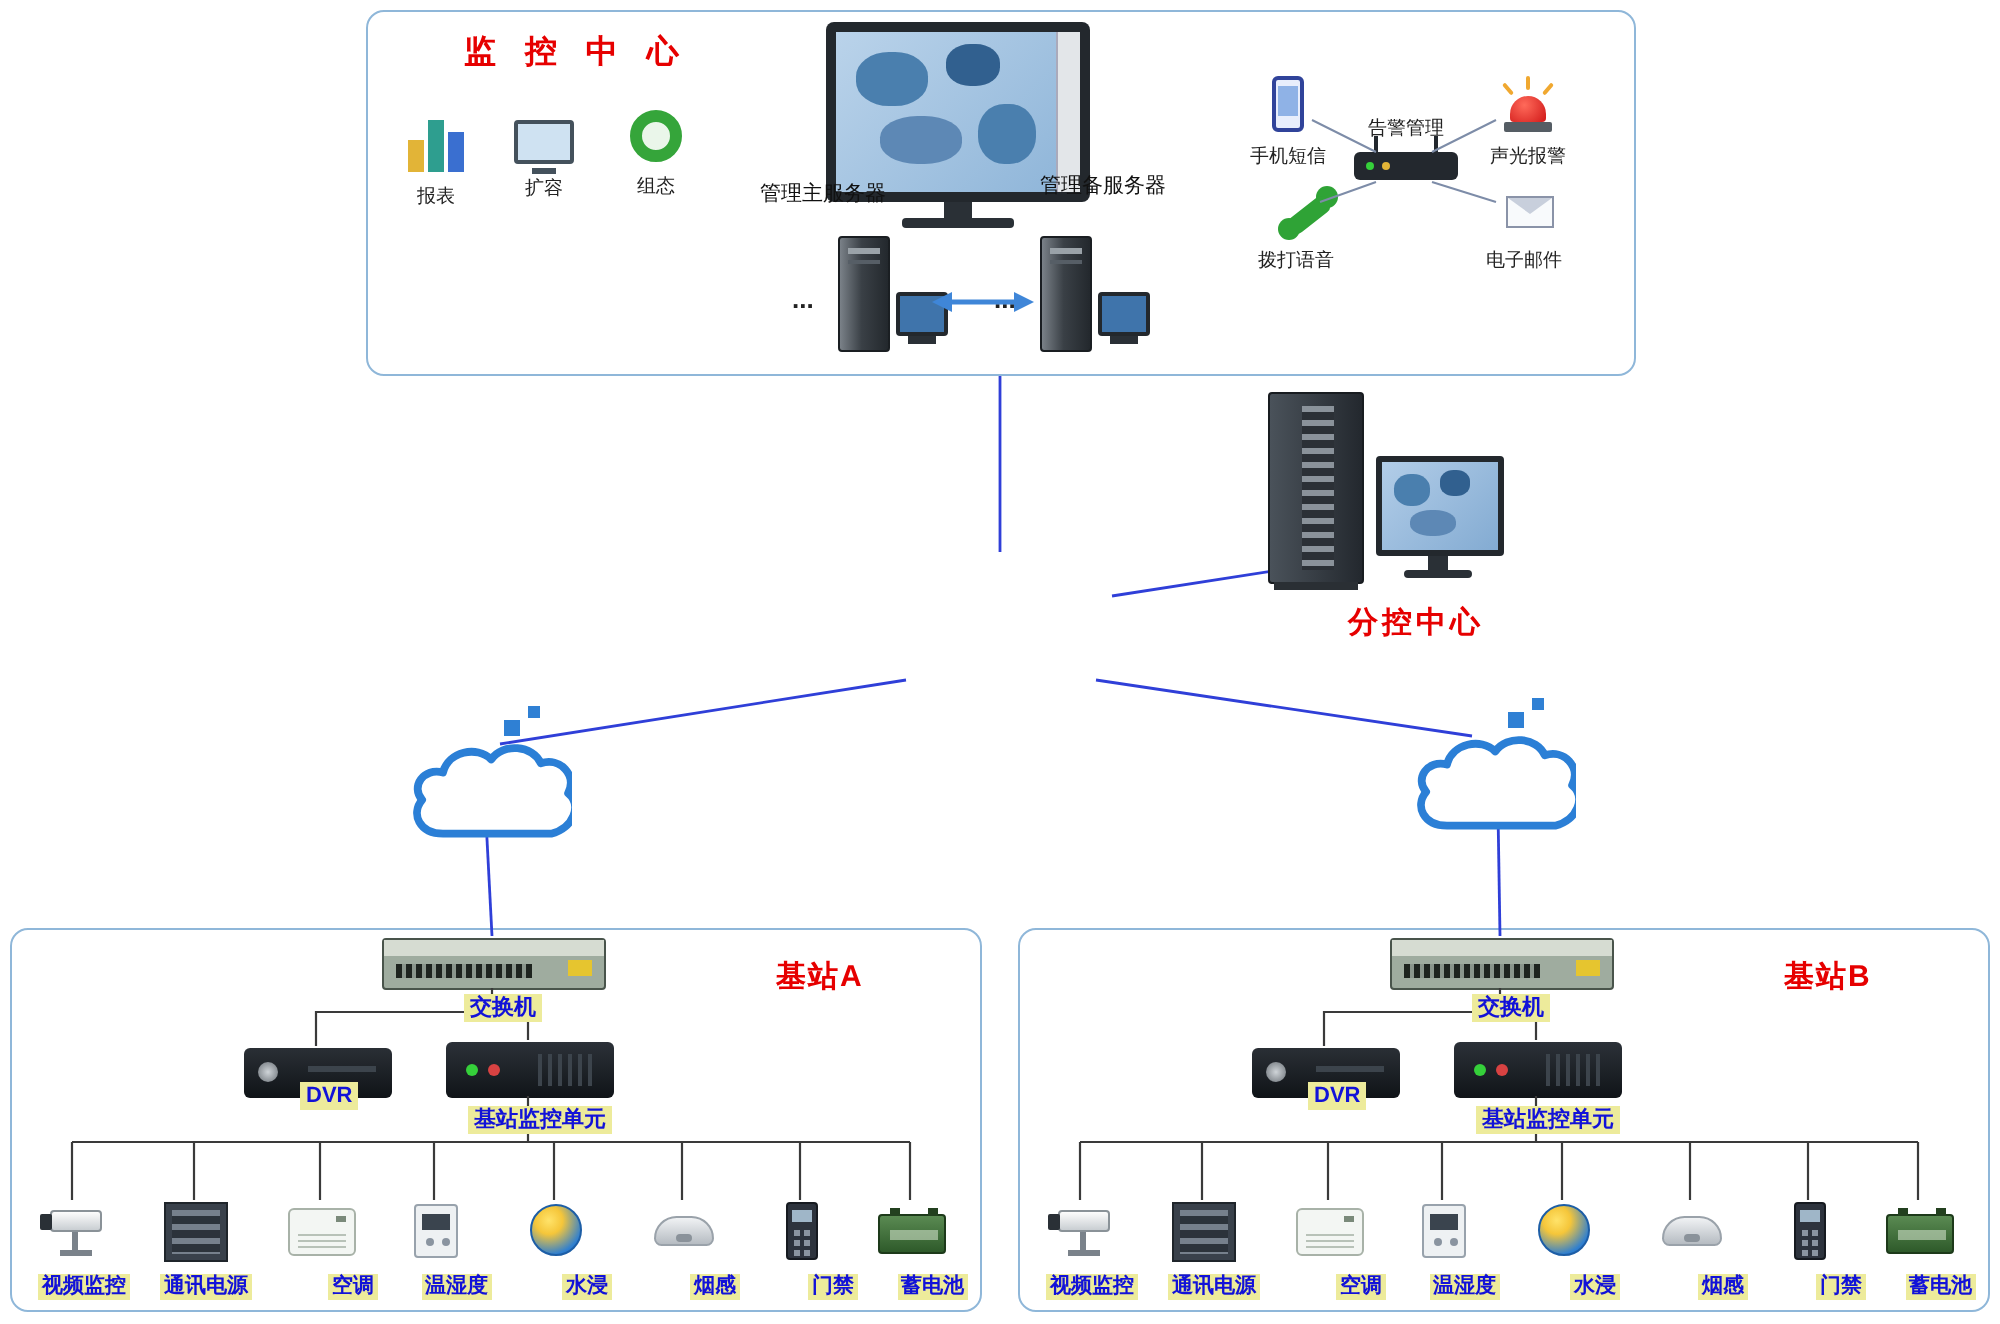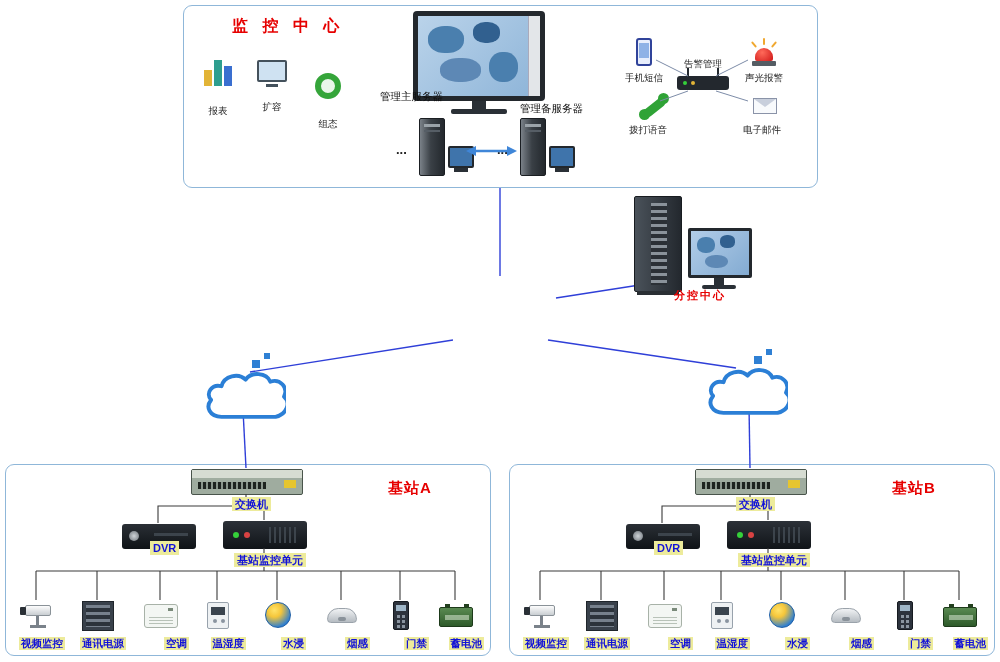--- a/index.html
+++ b/index.html
@@ -19,42 +19,42 @@
   .panel{position:absolute;background:#fff;border:1px solid #8fb7d9;border-radius:9px}
   .mc{left:183px;top:5px;width:635px;height:183px}
   .station{left:5px;top:464px;width:486px;height:192px}
   #stationB{left:509px}
 
   .red-title{position:absolute;color:#e60000;font-weight:bold;font-size:16px;letter-spacing:5px;white-space:nowrap}
   .mc-title{left:48px;top:10px}
 
   
   .tool{position:absolute;width:44px;text-align:center}
-  .tool-1{left:12px;top:48px}.tool-2{left:66px;top:50px}.tool-3{left:122px;top:64px}
-  .tool-label{display:block;margin-top:19px;font-size:9.5px;color:#222}
+  .tool-1{left:12px;top:48px}.tool-2{left:66px;top:50px}.tool-3{left:122px;top:46px}
+  .tool-label{display:block;margin-top:6px;font-size:9.5px;color:#222}
   .ico-chart{display:flex;align-items:flex-end;justify-content:center;gap:2px;height:32px}
   .ico-chart i{width:8px;display:block}
   .ico-chart .b1{height:16px;background:#e2b437}
   .ico-chart .b2{height:26px;background:#2e9e8f}
   .ico-chart .b3{height:20px;background:#3a6fd0}
   .ico-screen{width:30px;height:22px;margin:4px auto 0;background:#cfe2f2;border:2px solid #44515c;border-radius:2px;position:relative}
   .ico-screen::after{content:"";position:absolute;left:7px;right:7px;bottom:-7px;height:3px;background:#44515c}
   .ico-ring{width:26px;height:26px;margin:3px auto 0;border-radius:50%;border:6px solid #35a53a;background:#eaf6ea}
 
   
   .bigmon{position:absolute;left:229px;top:5px;width:132px}
   .bigmon .frame{width:132px;height:90px;background:#23282d;border-radius:4px;padding:5px}
   .bigmon .scr{position:relative;width:100%;height:100%;background:linear-gradient(135deg,#bad3ea,#8db4d8);overflow:hidden}
   .bigmon .scr i{position:absolute;display:block;background:#4a7fae;border-radius:45%}
   .bigmon .scr .side{position:absolute;right:0;top:0;bottom:0;width:12px;background:#e3e6e9;border-left:1px solid #aab;border-radius:0}
   .bigmon .neck{width:14px;height:8px;background:#2a3036;margin:0 auto}
   .bigmon .base{width:56px;height:5px;background:#2a3036;margin:0 auto;border-radius:2px}
 
   .srv-label{position:absolute;font-size:10.5px;color:#111;white-space:nowrap}
-  .lab-main{left:196px;top:84px}.lab-backup{left:336px;top:96px}
+  .lab-main{left:196px;top:84px}.lab-backup{left:336px;top:80px}
   .dots{position:absolute;font-weight:bold;font-size:13px;color:#222}
   .dots-1{left:212px;top:136px}.dots-2{left:313px;top:136px}
 
   .tower{position:absolute;width:26px;height:58px;background:linear-gradient(90deg,#7a8188 0%,#3a4046 45%,#23282d 100%);border:1px solid #1a1e22;border-radius:2px}
   .tower::before{content:"";position:absolute;left:4px;top:5px;width:16px;height:3px;background:#9aa2a8}
   .tower::after{content:"";position:absolute;left:4px;top:11px;width:16px;height:2px;background:#565e66}
   .tw1{left:235px;top:112px}.tw2{left:336px;top:112px}
   .smon{position:absolute;width:26px;height:22px;background:#23282d;padding:2px;border-radius:2px}
   .smon i{display:block;width:100%;height:100%;background:#3f74ab}
   .smon::after{content:"";position:absolute;left:6px;bottom:-4px;width:14px;height:4px;background:#2a3036}
@@ -97,21 +97,21 @@
   
   .subctl{position:absolute;left:630px;top:196px;width:140px;height:126px;z-index:4}
   .rack{position:absolute;left:4px;top:0;width:48px;height:96px;background:linear-gradient(90deg,#4a525a,#23282e);border:1px solid #181c20;border-radius:2px}
   .rack::before{content:"";position:absolute;left:16px;top:6px;bottom:6px;width:16px;background:repeating-linear-gradient(180deg,#8a929a 0 3px,#2b3036 3px 7px)}
   .rack::after{content:"";position:absolute;left:2px;bottom:-4px;width:42px;height:4px;background:#2a2f34}
   .submon{position:absolute;left:58px;top:32px;width:64px;height:50px;background:#23282d;padding:3px;border-radius:2px}
   .submon .scr{position:relative;width:100%;height:100%;background:linear-gradient(135deg,#b2cde8,#83abd2);overflow:hidden}
   .submon .scr i{position:absolute;display:block;background:#4a7fae;border-radius:45%}
   .submon-neck{position:absolute;left:84px;top:82px;width:10px;height:7px;background:#2a3036}
   .submon-base{position:absolute;left:72px;top:89px;width:34px;height:4px;background:#2a3036;border-radius:2px}
-  .subctl-label{position:absolute;left:44px;top:92px;color:#e60000;font-weight:bold;font-size:11px;letter-spacing:2px;white-space:nowrap}
+  .subctl-label{position:absolute;left:44px;top:106px;color:#e60000;font-weight:bold;font-size:15px;letter-spacing:2px;white-space:nowrap}
 
   
   .st-title{position:absolute;left:382px;top:14px;color:#e60000;font-weight:bold;font-size:15px;letter-spacing:1px}
   .st-switch{position:absolute;left:185px;top:4px;width:112px;height:26px;background:#9fac9f;border:1px solid #49544b;border-radius:2px}
   .st-switch::before{content:"";position:absolute;left:0;right:0;top:0;height:8px;background:#d6dcd2}
   .st-switch::after{content:"";position:absolute;left:6px;bottom:5px;width:68px;height:7px;background:repeating-linear-gradient(90deg,#1e241f 0 3px,#8a968c 3px 5px)}
   .st-switch .sticker{position:absolute;display:block;right:6px;bottom:6px;width:12px;height:8px;background:#e6c52f}
   .tag{position:absolute;z-index:5;font-size:11px;font-weight:bold;color:#1212d8;background:#edeb9b;padding:0 3px;line-height:14px;white-space:nowrap}
   .tag-switch{left:226px;top:32px}
   .st-dvr{position:absolute;left:116px;top:59px;width:74px;height:25px;background:linear-gradient(180deg,#2a2f35,#0f1317);border-radius:3px}

